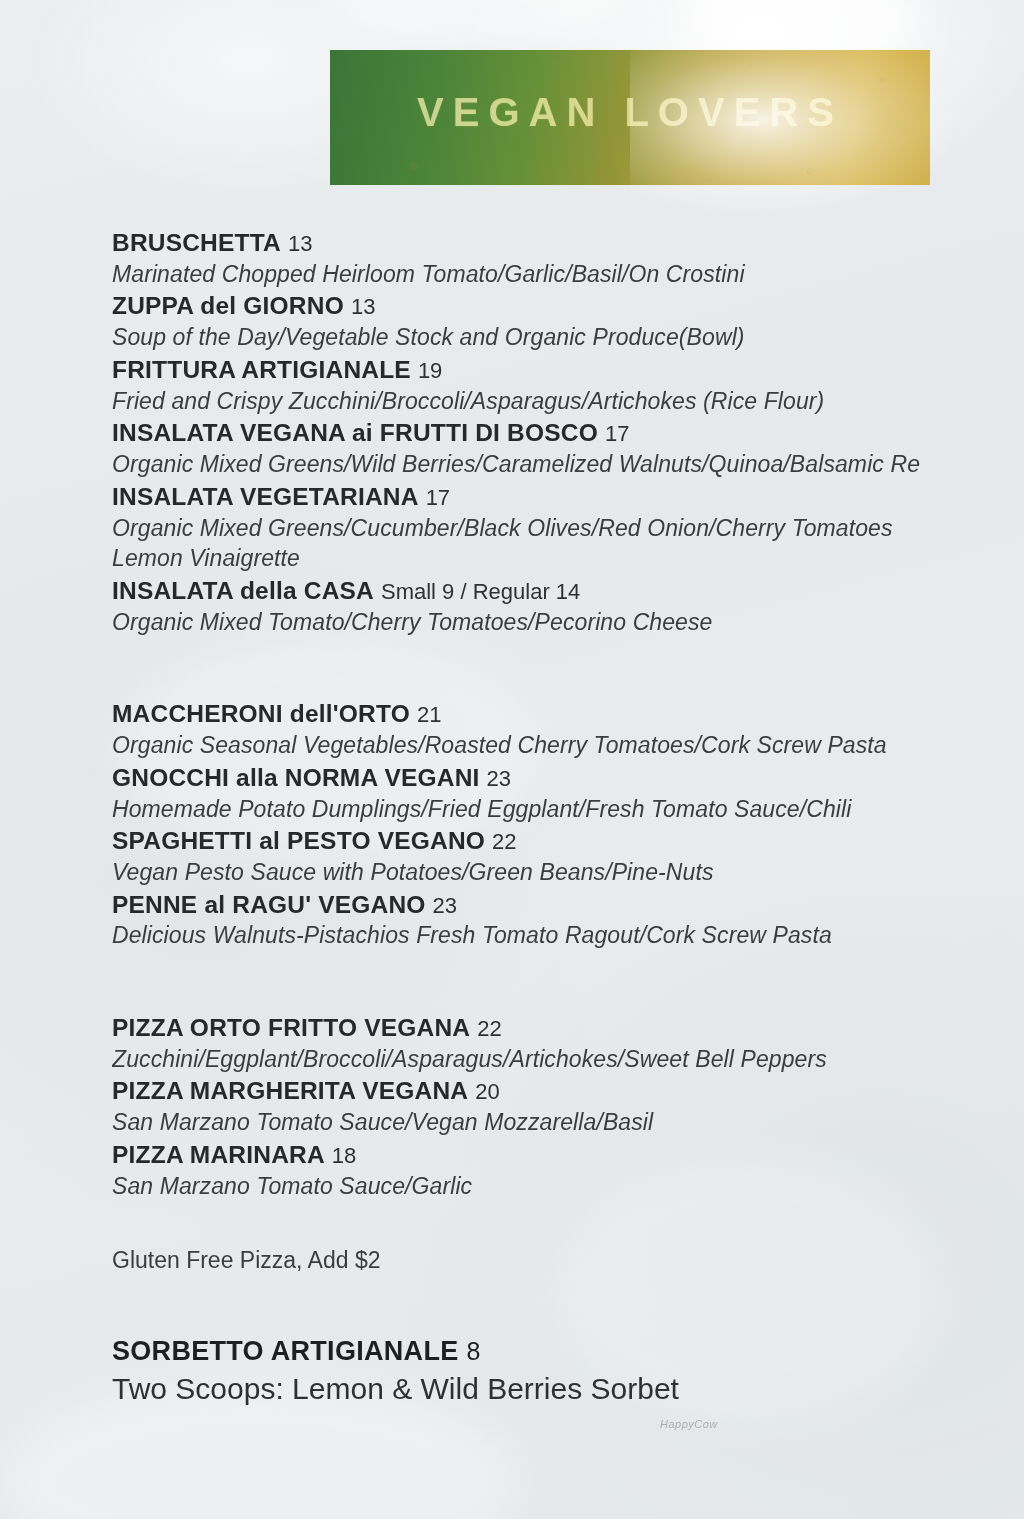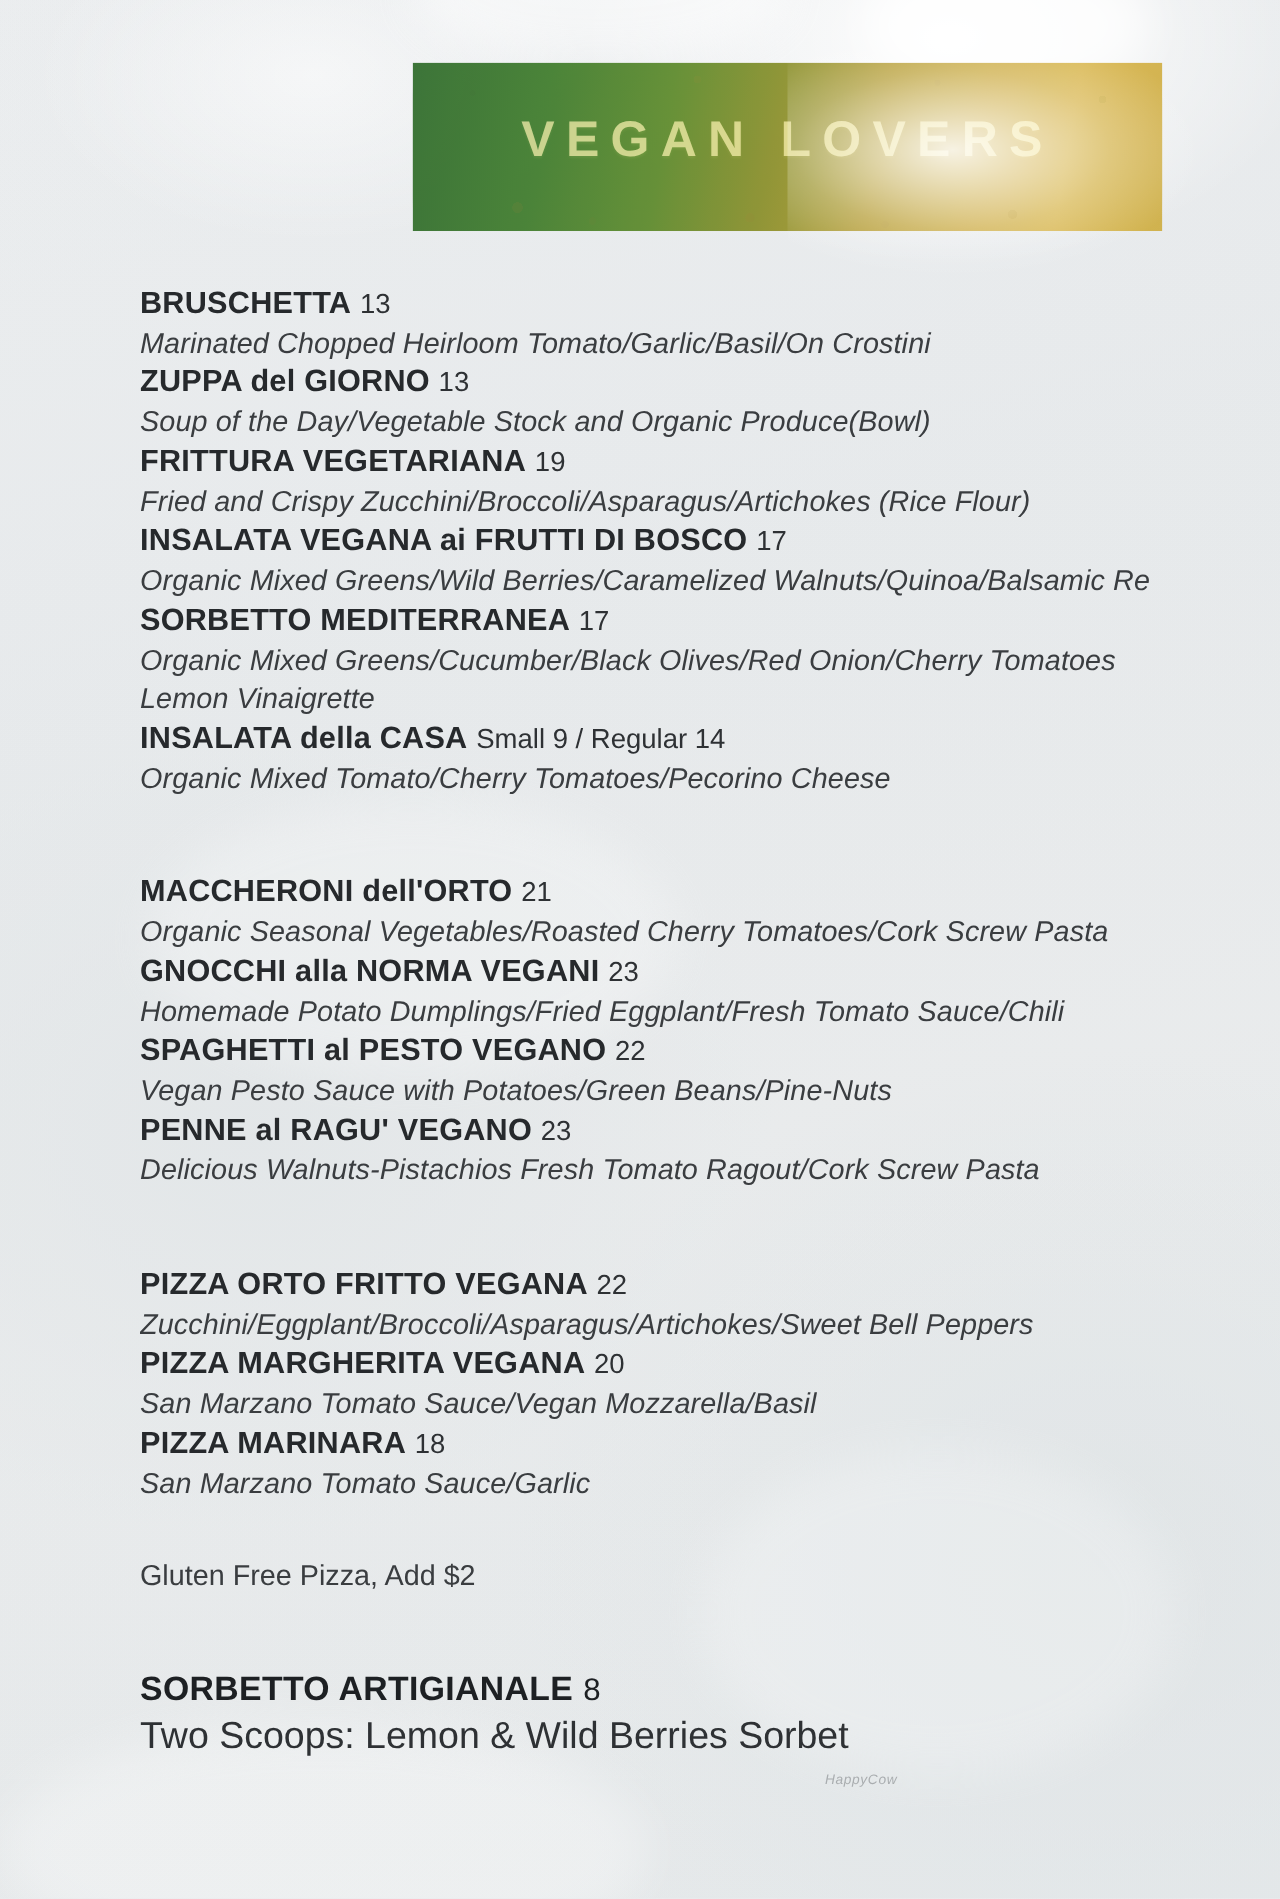--- a/index.html
+++ b/index.html
@@ -217,35 +217,35 @@
 
       <div class="item">
         <div class="item-head">
           <span>ZUPPA del GIORNO</span><span class="item-price">13</span>
         </div>
         <div class="item-desc">Soup of the Day/Vegetable Stock and Organic Produce(Bowl)</div>
       </div>
 
       <div class="item">
         <div class="item-head">
-          <span>FRITTURA VEGETARIANA</span><span class="item-price">19</span>
+          <span>FRITTURA ARTIGIANALE</span><span class="item-price">19</span>
         </div>
         <div class="item-desc">Fried and Crispy Zucchini/Broccoli/Asparagus/Artichokes (Rice Flour)</div>
       </div>
 
       <div class="item">
         <div class="item-head">
           <span>INSALATA VEGANA ai FRUTTI DI BOSCO</span><span class="item-price">17</span>
         </div>
         <div class="item-desc">Organic Mixed Greens/Wild Berries/Caramelized Walnuts/Quinoa/Balsamic Re</div>
       </div>
 
       <div class="item">
         <div class="item-head">
-          <span>SORBETTO MEDITERRANEA</span><span class="item-price">17</span>
+          <span>INSALATA VEGETARIANA</span><span class="item-price">17</span>
         </div>
         <div class="item-desc">Organic Mixed Greens/Cucumber/Black Olives/Red Onion/Cherry Tomatoes</div>
         <div class="item-desc">Lemon Vinaigrette</div>
       </div>
 
       <div class="item">
         <div class="item-head">
           <span>INSALATA della CASA</span><span class="item-price">Small 9 / Regular 14</span>
         </div>
         <div class="item-desc">Organic Mixed Tomato/Cherry Tomatoes/Pecorino Cheese</div>

